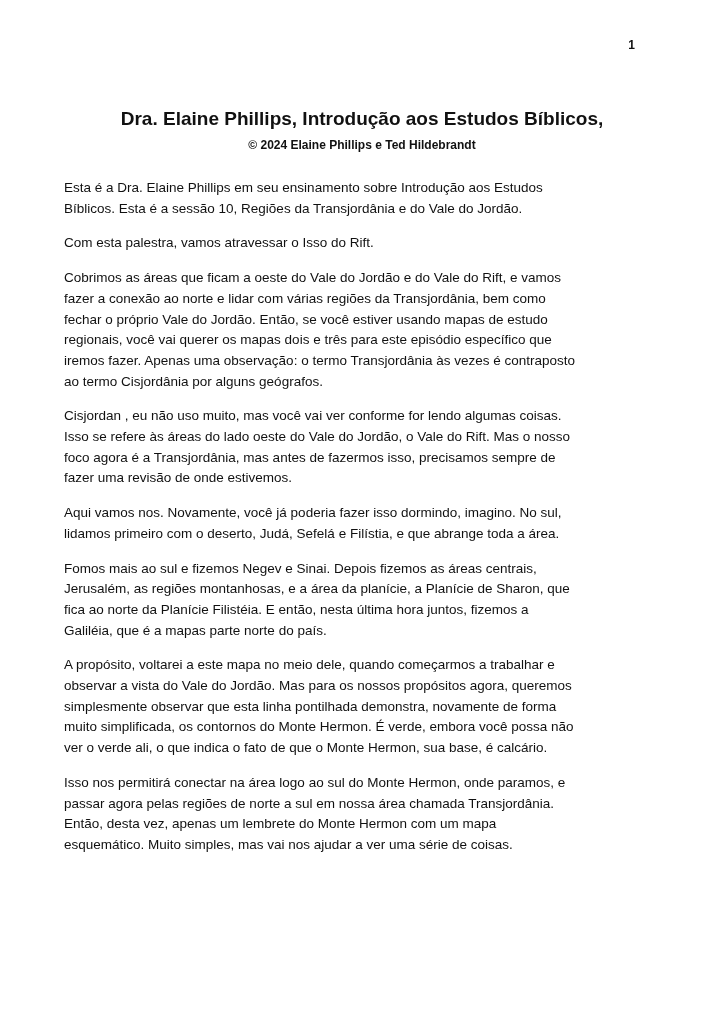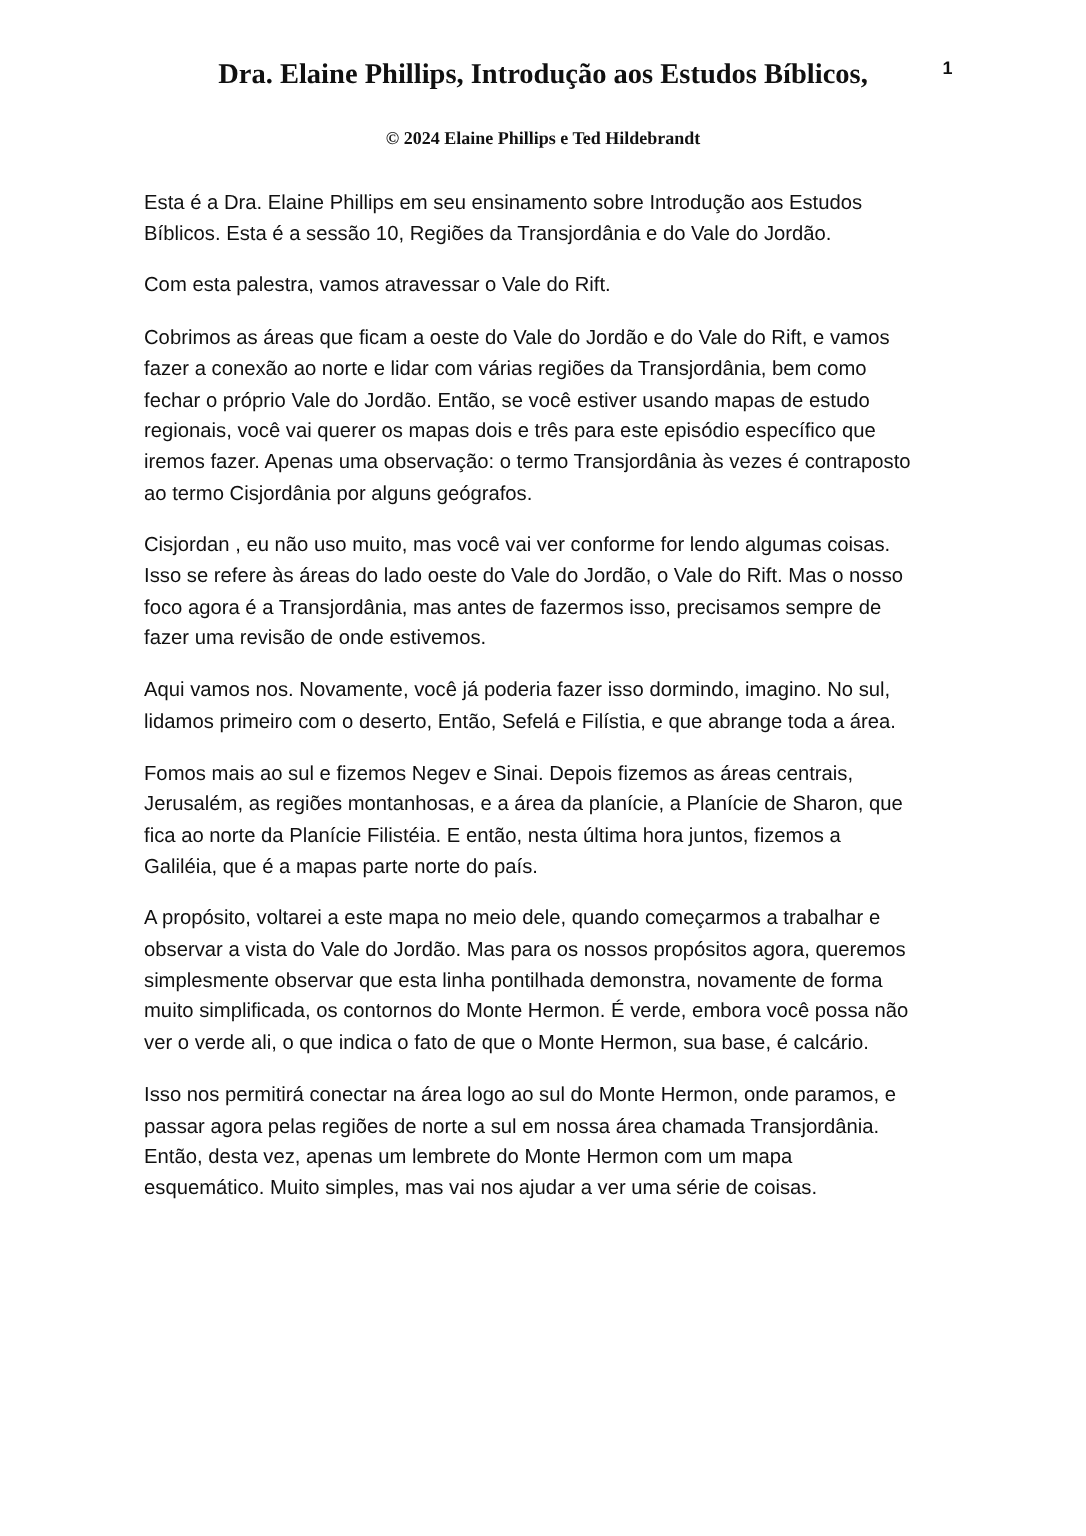--- a/index.html
+++ b/index.html
@@ -18,38 +18,37 @@
   }
   .page-number {
     position: absolute;
     top: 38px;
     right: 89px;
     font-size: 12px;
     font-weight: bold;
     color: #111111;
   }
   .title-block {
-    padding-top: 36px;
+    padding-top: 105px;
     text-align: center;
-    font-family: Liberation Serif, serif;
   }
   .title-line {
     font-size: 19px;
     line-height: 28px;
     font-weight: bold;
     white-space: pre;
   }
   .copyright-line {
-    margin-top: 20px;
+    margin-top: 4px;
     font-size: 12px;
     line-height: 16px;
     font-weight: bold;
   }
   .content {
-    margin: 25px 86px 0 96px;
+    margin: 25px 86px 0 64px;
   }
   .content p {
     margin: 0 0 14px 0;
     font-size: 13.5px;
     line-height: 20.7px;
     white-space: pre;
     letter-spacing: 0px;
   }
 </style>
 </head>
@@ -60,33 +59,33 @@
   <div class="page-number">1</div>
 
   <div class="title-block">
     <div class="title-line">Dra. Elaine Phillips, Introdução aos Estudos Bíblicos,</div>
     <div class="copyright-line">© 2024 Elaine Phillips e Ted Hildebrandt</div>
   </div>
 
   <div class="content">
     <p>Esta é a Dra. Elaine Phillips em seu ensinamento sobre Introdução aos Estudos
 Bíblicos. Esta é a sessão 10, Regiões da Transjordânia e do Vale do Jordão.</p>
-    <p>Com esta palestra, vamos atravessar o Vale do Rift.</p>
+    <p>Com esta palestra, vamos atravessar o Isso do Rift.</p>
     <p>Cobrimos as áreas que ficam a oeste do Vale do Jordão e do Vale do Rift, e vamos
 fazer a conexão ao norte e lidar com várias regiões da Transjordânia, bem como
 fechar o próprio Vale do Jordão. Então, se você estiver usando mapas de estudo
 regionais, você vai querer os mapas dois e três para este episódio específico que
 iremos fazer. Apenas uma observação: o termo Transjordânia às vezes é contraposto
 ao termo Cisjordânia por alguns geógrafos.</p>
     <p>Cisjordan , eu não uso muito, mas você vai ver conforme for lendo algumas coisas.
 Isso se refere às áreas do lado oeste do Vale do Jordão, o Vale do Rift. Mas o nosso
 foco agora é a Transjordânia, mas antes de fazermos isso, precisamos sempre de
 fazer uma revisão de onde estivemos.</p>
     <p>Aqui vamos nos. Novamente, você já poderia fazer isso dormindo, imagino. No sul,
-lidamos primeiro com o deserto, Então, Sefelá e Filístia, e que abrange toda a área.</p>
+lidamos primeiro com o deserto, Judá, Sefelá e Filístia, e que abrange toda a área.</p>
     <p>Fomos mais ao sul e fizemos Negev e Sinai. Depois fizemos as áreas centrais,
 Jerusalém, as regiões montanhosas, e a área da planície, a Planície de Sharon, que
 fica ao norte da Planície Filistéia. E então, nesta última hora juntos, fizemos a
 Galiléia, que é a mapas parte norte do país.</p>
     <p>A propósito, voltarei a este mapa no meio dele, quando começarmos a trabalhar e
 observar a vista do Vale do Jordão. Mas para os nossos propósitos agora, queremos
 simplesmente observar que esta linha pontilhada demonstra, novamente de forma
 muito simplificada, os contornos do Monte Hermon. É verde, embora você possa não
 ver o verde ali, o que indica o fato de que o Monte Hermon, sua base, é calcário.</p>
     <p>Isso nos permitirá conectar na área logo ao sul do Monte Hermon, onde paramos, e

